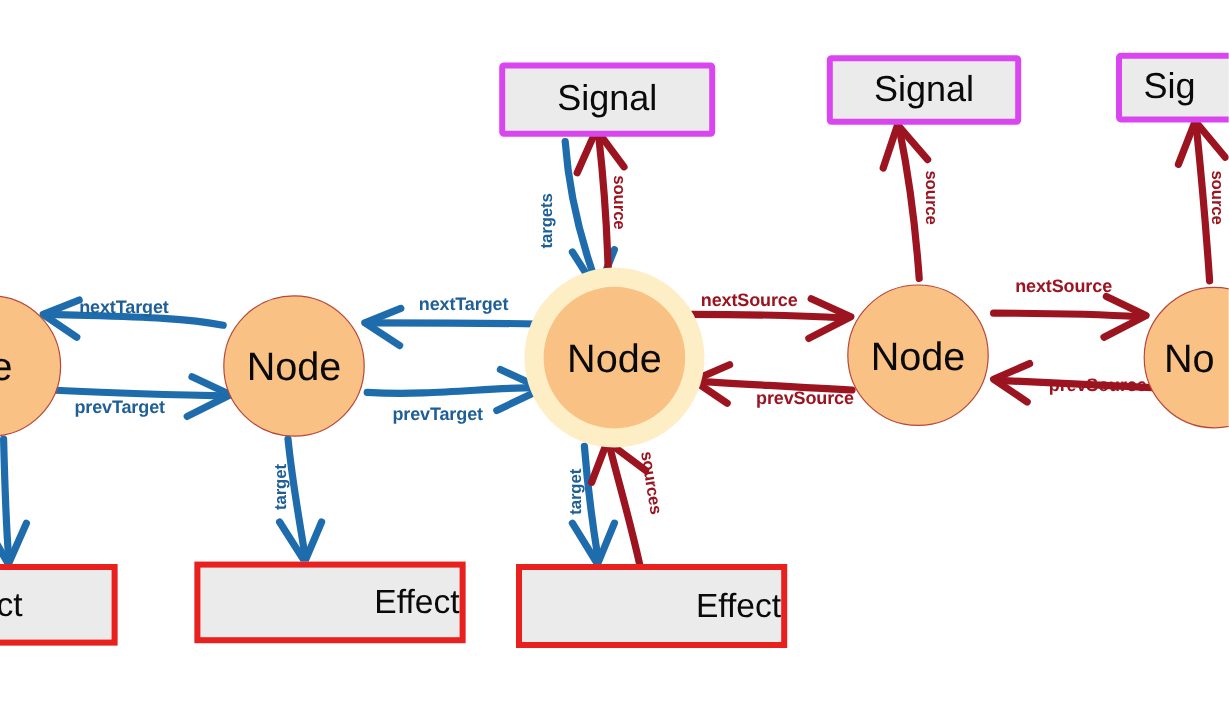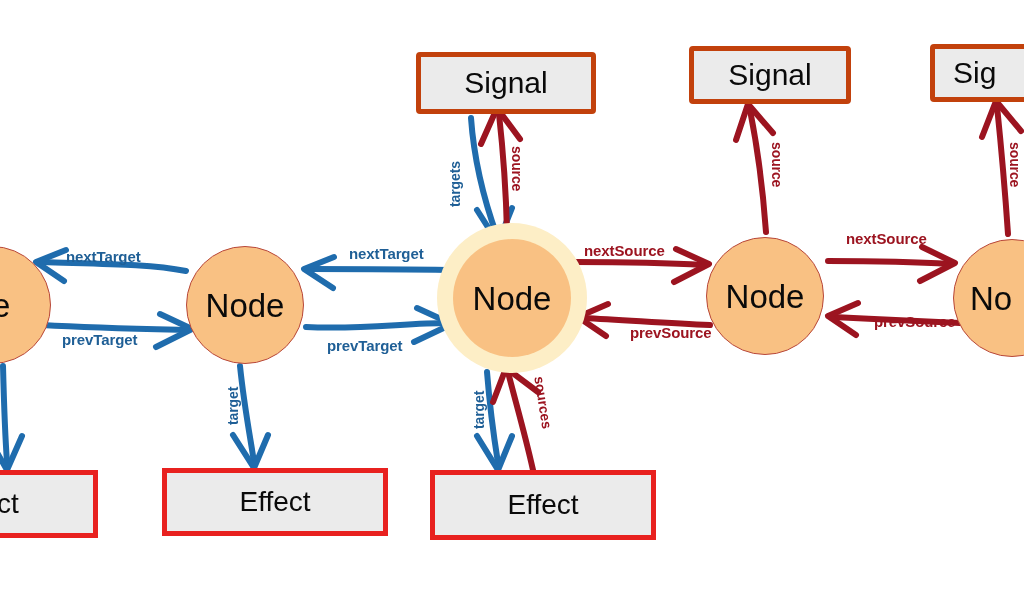--- a/index.html
+++ b/index.html
@@ -42,21 +42,21 @@
   .node.highlighted {
     border: none;
     background: #f9c183;
     box-shadow: 0 0 0 16px #fdeec6;
   }
 
   
   .signal-box {
     position: absolute;
     background: #ebebeb;
-    border: 5px solid #c2410c;
+    border: 5px solid #d946ef;
     border-radius: 4px;
     box-sizing: border-box;
     display: flex;
     align-items: center;
     justify-content: center;
     z-index: 3;
   }
   .signal-box .box-label {
     font-size: 30px;
     color: #0a0a0a;
@@ -65,21 +65,21 @@
   }
 
   
   .effect-box {
     position: absolute;
     background: #ebebeb;
     border: 5px solid #e8211f;
     box-sizing: border-box;
     display: flex;
     align-items: center;
-    justify-content: center;
+    justify-content: flex-end;
     z-index: 3;
   }
   .effect-box .box-label {
     font-size: 28px;
     color: #0a0a0a;
     line-height: 1;
     white-space: nowrap;
   }
 
   

